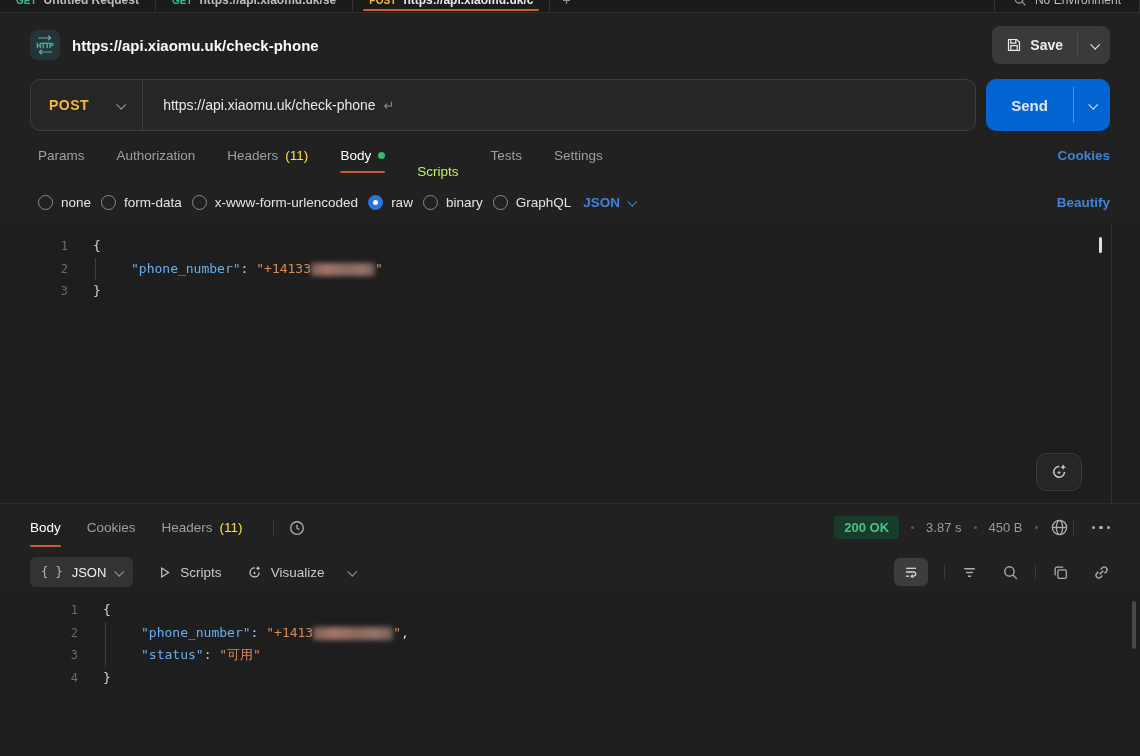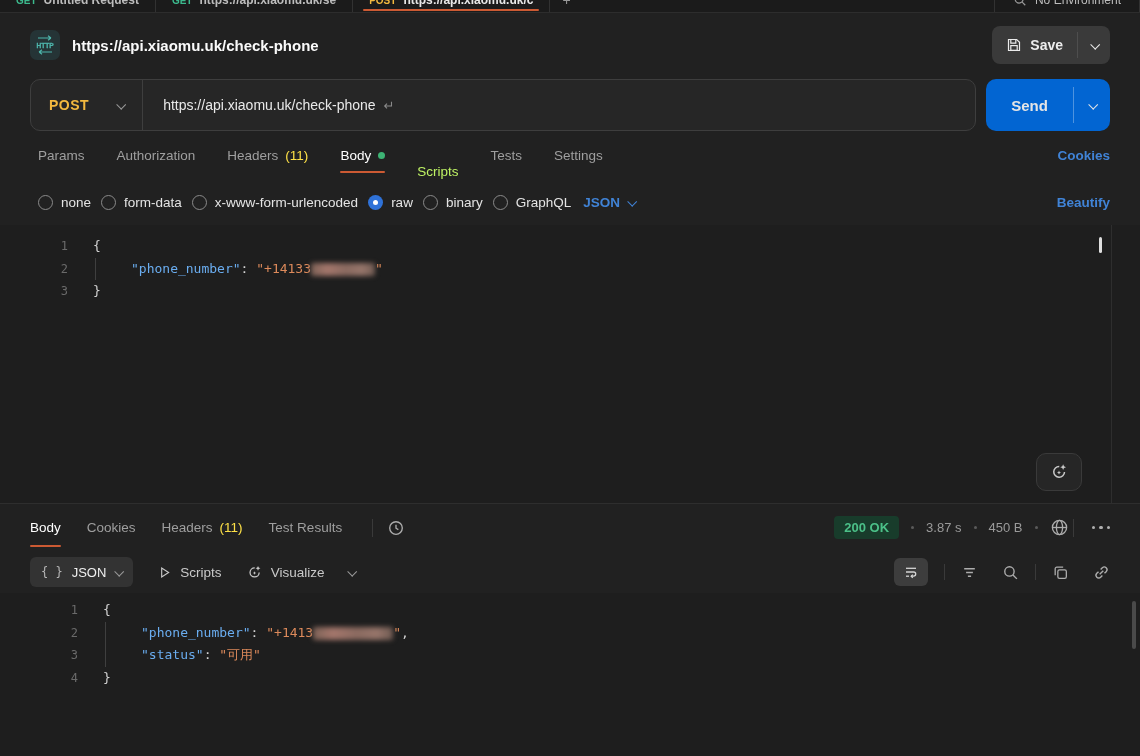--- a/index.html
+++ b/index.html
@@ -320,23 +320,20 @@
     <div class="rtab active">
       <span>Body</span>
     </div>
     <div class="rtab">
       <span>Cookies</span>
     </div>
     <div class="rtab">
       <span>Headers</span>
       <span class="cnt">(11)</span>
     </div>
-    <div class="rtab">
-      <span>Test Results</span>
-    </div>
     <div class="meta-div"></div>
     <div class="icon-btn">
       <svg width="18" height="18" viewBox="0 0 16 16" fill="none" stroke="currentColor" stroke-width="1.2">
         <circle cx="8" cy="8" r="5.6"></circle>
         <path d="M8 5.2 v3 l2.1 1.3"></path>
       </svg>
     </div>
     <div class="meta-spacer"></div>
     <div class="status-pill">200 OK</div>
     <span class="sep-dot"></span>

